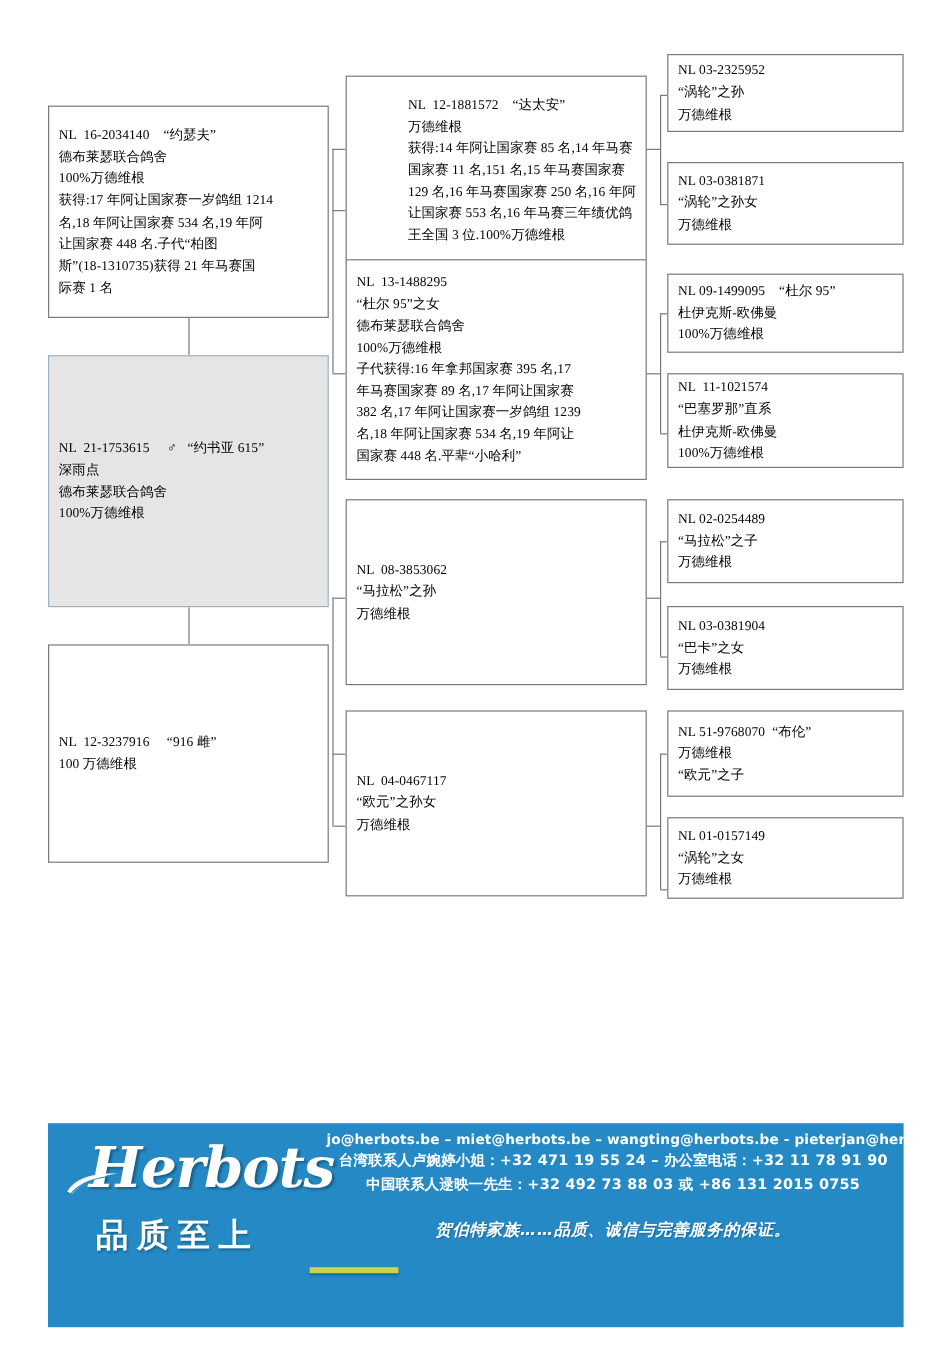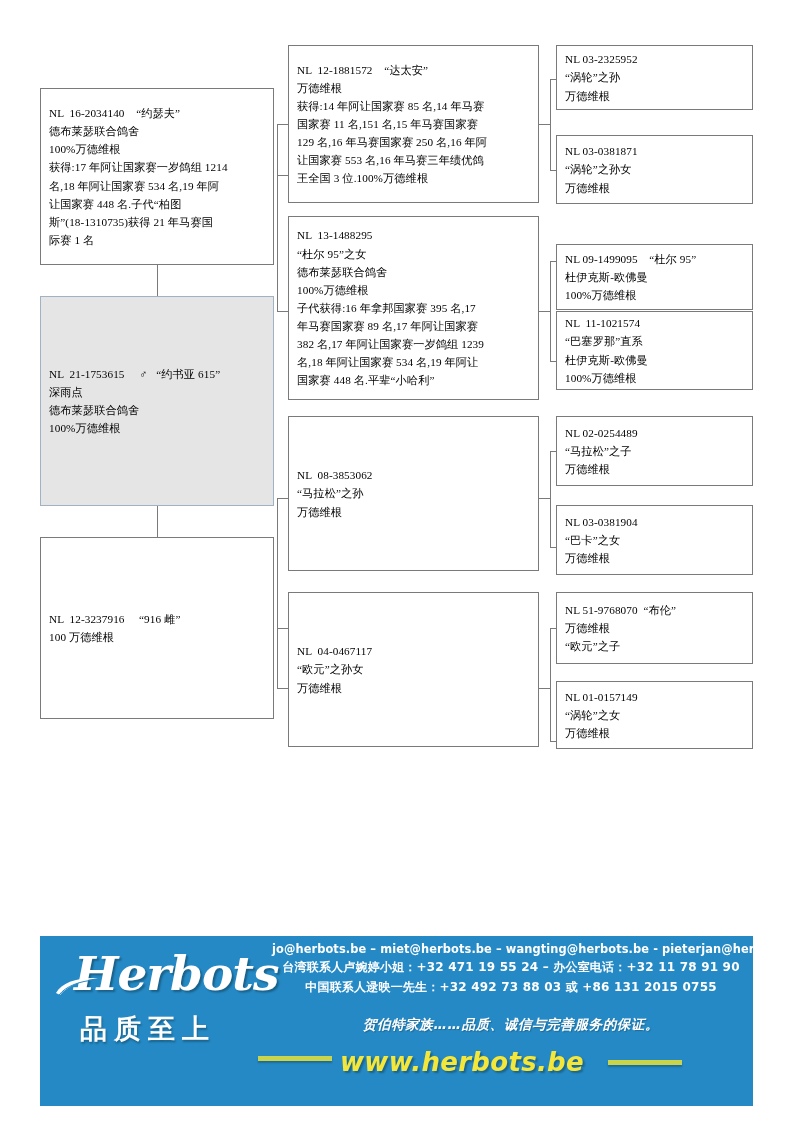--- a/index.html
+++ b/index.html
@@ -159,21 +159,21 @@
 深雨点
 德布莱瑟联合鸽舍
 100%万德维根</span>
   </div>
 
   <div class="box" style="left:40px;top:537px;width:234px;height:182px;">
     <span class="txt">NL  12-3237916     “916 雌”
 100 万德维根</span>
   </div>
 
-  <div class="box" style="left:288px;top:45px;width:251px;height:158px;">
+  <div class="box" style="left:288px;top:63px;width:251px;height:158px;align-items:flex-end;">
     <span class="txt">NL  12-1881572    “达太安”
 万德维根
 获得:14 年阿让国家赛 85 名,14 年马赛
 国家赛 11 名,151 名,15 年马赛国家赛
 129 名,16 年马赛国家赛 250 名,16 年阿
 让国家赛 553 名,16 年马赛三年绩优鸽
 王全国 3 位.100%万德维根</span>
   </div>
 
   <div class="box" style="left:288px;top:216px;width:251px;height:184px;">
@@ -205,21 +205,21 @@
 “涡轮”之孙
 万德维根</span>
   </div>
 
   <div class="box" style="left:556px;top:135px;width:197px;height:69px;">
     <span class="txt">NL 03-0381871
 “涡轮”之孙女
 万德维根</span>
   </div>
 
-  <div class="box" style="left:556px;top:228px;width:197px;height:66px;margin-top:16px;">
+  <div class="box" style="left:556px;top:228px;width:197px;height:66px;">
     <span class="txt">NL 09-1499095    “杜尔 95”
 杜伊克斯-欧佛曼
 100%万德维根</span>
   </div>
 
   <div class="box" style="left:556px;top:311px;width:197px;height:79px;">
     <span class="txt">NL  11-1021574
 “巴塞罗那”直系
 杜伊克斯-欧佛曼
 100%万德维根</span>
@@ -263,17 +263,13 @@
 
   <div class="contact">
     <div class="em">jo@herbots.be – miet@herbots.be – wangting@herbots.be - pieterjan@herbots.be</div>
     <div class="ph">台湾联系人卢婉婷小姐：+32 471 19 55 24 – 办公室电话：+32 11 78 91 90</div>
     <div class="ph2">中国联系人逯映一先生：+32 492 73 88 03 或 +86 131 2015 0755</div>
   </div>
 
   <div class="tagline">贺伯特家族……品质、诚信与完善服务的保证。</div>
 
   <div class="rule-left"></div>
-  <div class="url-row">
-    <span class="url">www.herbots.be</span>
-    <span class="rule"></span>
-  </div>
 </div>
 
 </body></html>

